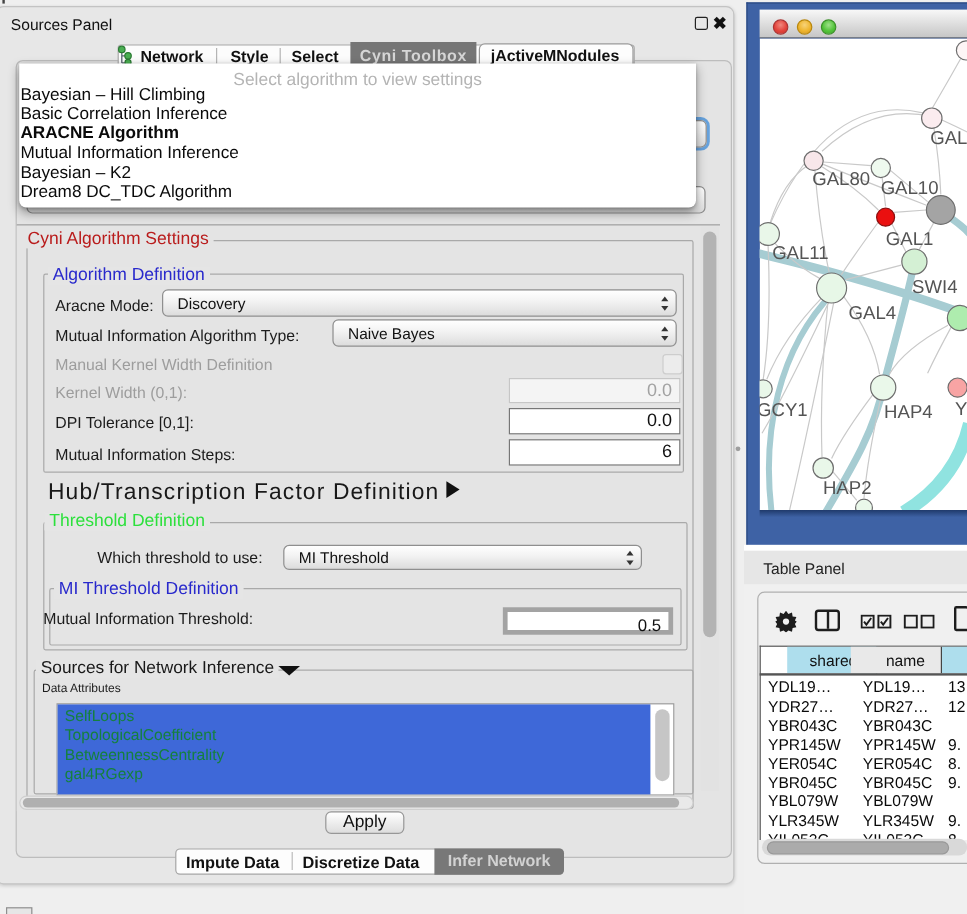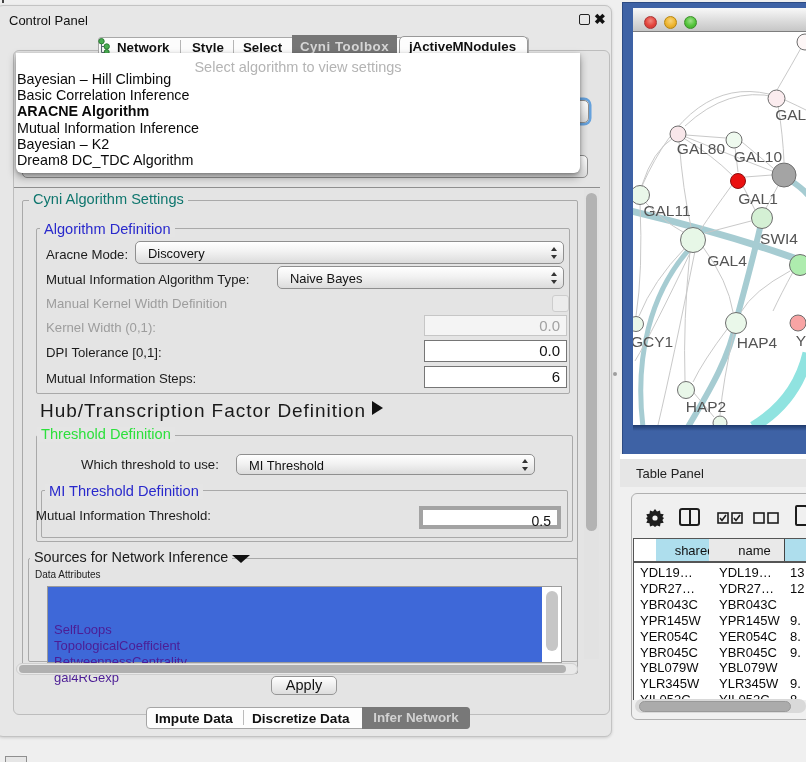--- a/index.html
+++ b/index.html
@@ -15,21 +15,21 @@
 .spin:after{content:"";position:absolute;left:0;bottom:0;border-left:3.5px solid transparent;border-right:3.5px solid transparent;border-top:4.5px solid #333;}
 .field{position:absolute;background:#fff;box-sizing:border-box;font-size:15px;color:#111;text-align:right;padding-right:6px;line-height:20px;}
 .gframe{position:absolute;border:1px solid #a9a9a9;border-radius:2px;box-sizing:border-box;}
 .gtitle{position:absolute;font-size:14.6px;background:#e4e4e4;padding:0 4px;white-space:nowrap;line-height:15px;}
 </style></head>
 <body>
 
 <div class="ab" style="left:2px;top:0;width:1.5px;height:3px;background:#444;"></div>
 
 <div class="ab" style="left:-4px;top:5px;width:614px;height:730px;background:#e7e7e7;border:1px solid #c3c3c3;border-radius:7px;box-shadow:0 1px 3px rgba(0,0,0,.15);"></div>
-<div class="ab" style="left:9px;top:13px;font-size:13px;color:#111;">Control Panel</div>
+<div class="ab" style="left:9px;top:13px;font-size:13px;color:#111;">Sources Panel</div>
 <div class="ab" style="left:579px;top:14px;width:9px;height:9px;border:1.8px solid #222;border-radius:2px;"></div>
 <div class="ab" style="left:594px;top:11px;font-size:14px;font-weight:bold;color:#111;">✖</div>
 
 <div class="ab" style="left:13px;top:50px;width:595px;height:663px;background:#e4e4e4;border:1px solid #bdbdbd;border-radius:6px;"></div>
 
 <div class="ab" style="left:98px;top:37px;width:429px;height:20px;background:#fcfcfc;border:1px solid #a8a8a8;border-radius:3px 3px 0 0;"></div>
 <div class="ab" style="left:292px;top:35px;width:105px;height:23px;background:#767676;"></div>
 <div class="ab" style="left:399px;top:36px;width:127px;height:21px;background:#fdfdfd;border:1px solid #999;border-radius:5px 5px 0 0;"></div>
 <svg class="ab" style="left:97px;top:37px;" width="14" height="18" viewBox="0 0 14 18">
  <path d="M4.5 6 L4.5 15.5 M4.5 9.5 L8 9.5 M4.5 15.5 L8 15.5" stroke="#5a6472" stroke-width="1.1" fill="none"></path>
@@ -45,21 +45,21 @@
 <div class="ab" style="left:292px;top:35px;width:105px;height:23px;line-height:23px;text-align:center;font-size:13.3px;font-weight:bold;color:#d6d6d6;letter-spacing:.5px;">Cyni Toolbox</div>
 <div class="ab" style="left:399px;top:36px;width:127px;height:21px;line-height:21px;text-align:center;font-size:13.3px;font-weight:bold;color:#111;">jActiveMNodules</div>
 
 <div class="combo" style="left:135px;top:100px;width:454px;height:23px;box-shadow:0 0 0 2.5px rgba(80,150,220,.85);"></div>
 <div class="combo" style="left:22px;top:155px;width:566px;height:23px;"></div>
 
 <div class="ab" style="left:14px;top:187px;width:586px;height:1px;background:#8f8f8f;"></div>
 <div class="ab" style="left:14px;top:188px;width:586px;height:488px;background:#e4e4e4;"></div>
 
 <div class="gframe" style="left:22px;top:200px;width:556px;height:474px;"></div>
-<div class="gtitle" style="left:29px;top:192px;color:#0f766e;">Cyni Algorithm Settings</div>
+<div class="gtitle" style="left:19px;top:192px;color:#b91c1c;">Cyni Algorithm Settings</div>
 
 <div class="gframe" style="left:36px;top:228px;width:534px;height:166px;"></div>
 <div class="gtitle" style="left:40px;top:222px;color:#2929cc;background:#e5e5e5;">Algorithm Definition</div>
 
 <div class="lbl" style="left:46px;top:247px;">Aracne Mode:</div>
 <div class="combo" style="left:135px;top:241px;width:429px;height:23px;">
     <span class="ct">Discovery</span>
     <span class="spin"></span>
   </div>
 <div class="lbl" style="left:46px;top:272px;">Mutual Information Algorithm Type:</div>
@@ -92,21 +92,21 @@
 <div class="lbl" style="left:36px;top:508px;">Mutual Information Threshold:</div>
 <div class="field" style="left:419px;top:506px;width:142px;height:23px;border:4px solid #a3a3a3;font-size:14px;line-height:22px;">0.5</div>
 
 <div class="gframe" style="left:28px;top:558px;width:550px;height:104px;"></div>
 <div class="gtitle" style="left:30px;top:550px;color:#191919;background:#e5e5e5;font-size:14.4px;line-height:15px;">Sources for Network Inference</div>
 <div class="ab" style="left:232px;top:555px;width:0;height:0;border-left:9px solid transparent;border-right:9px solid transparent;border-top:8.5px solid #111;"></div>
 <div class="lbl" style="left:35px;top:569px;font-size:10px;">Data Attributes</div>
 
 <div class="ab" style="left:47px;top:586px;width:515px;height:77px;background:#fff;border:1px solid #9a9a9a;box-sizing:border-box;"></div>
 <div class="ab" style="left:48px;top:587px;width:494px;height:75px;background:#3e68d8;"></div>
-<div class="ab" style="left:54px;top:589px;font-size:13px;color:#4c1d95;line-height:16.1px;margin-top:33px;">SelfLoops<br>TopologicalCoefficient<br>BetweennessCentrality<br>gal4RGexp</div>
+<div class="ab" style="left:54px;top:589px;font-size:13px;color:#15803d;line-height:16.1px;">SelfLoops<br>TopologicalCoefficient<br>BetweennessCentrality<br>gal4RGexp</div>
 <div class="ab" style="left:546px;top:591px;width:12px;height:60px;background:#c6c6c6;border-radius:6px;"></div>
 
 <div class="ab" style="left:16px;top:663px;width:562px;height:12px;background:#e9e9e9;border:1px solid #cfcfcf;border-radius:6px;box-sizing:border-box;"></div>
 <div class="ab" style="left:19px;top:665px;width:547px;height:8px;background:#b0b0b0;border-radius:4px;"></div>
 
 <div class="ab" style="left:584px;top:189px;width:15px;height:470px;background:#e2e2e2;"></div>
 <div class="ab" style="left:586px;top:193px;width:11px;height:338px;background:#b3b3b3;border-radius:5.5px;"></div>
 
 <div class="ab" style="left:271px;top:676px;width:66px;height:19px;border:1px solid #979797;border-radius:5px;background:linear-gradient(#ffffff,#eeeeee 50%,#dddddd);box-sizing:border-box;text-align:center;line-height:17px;font-size:14.5px;color:#111;">Apply</div>
 

